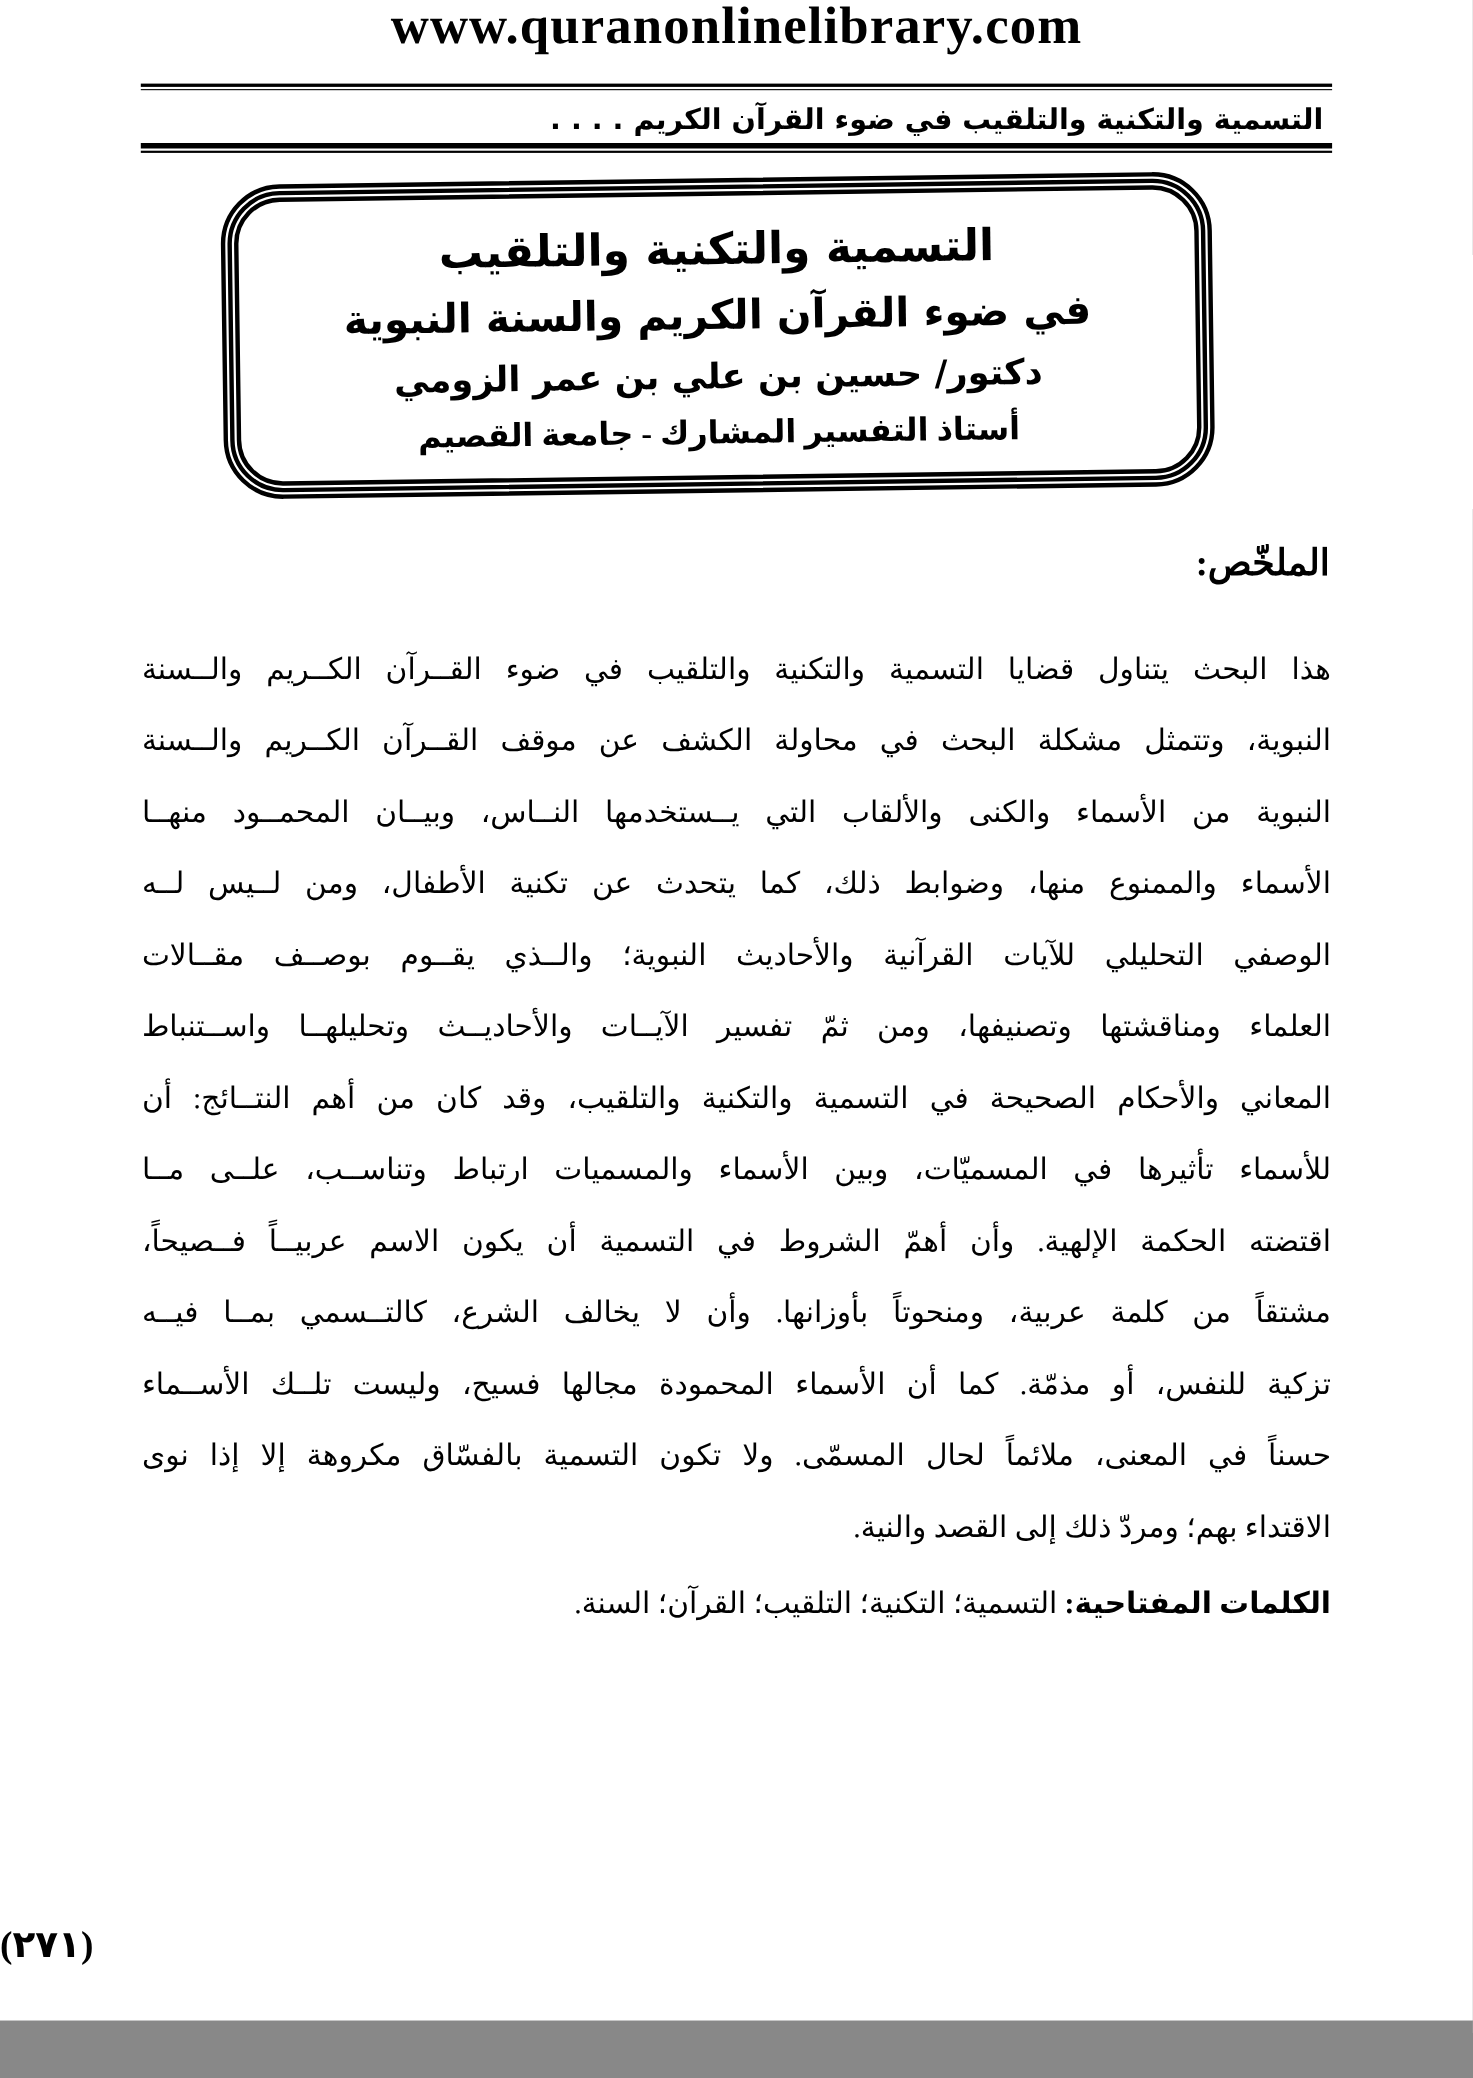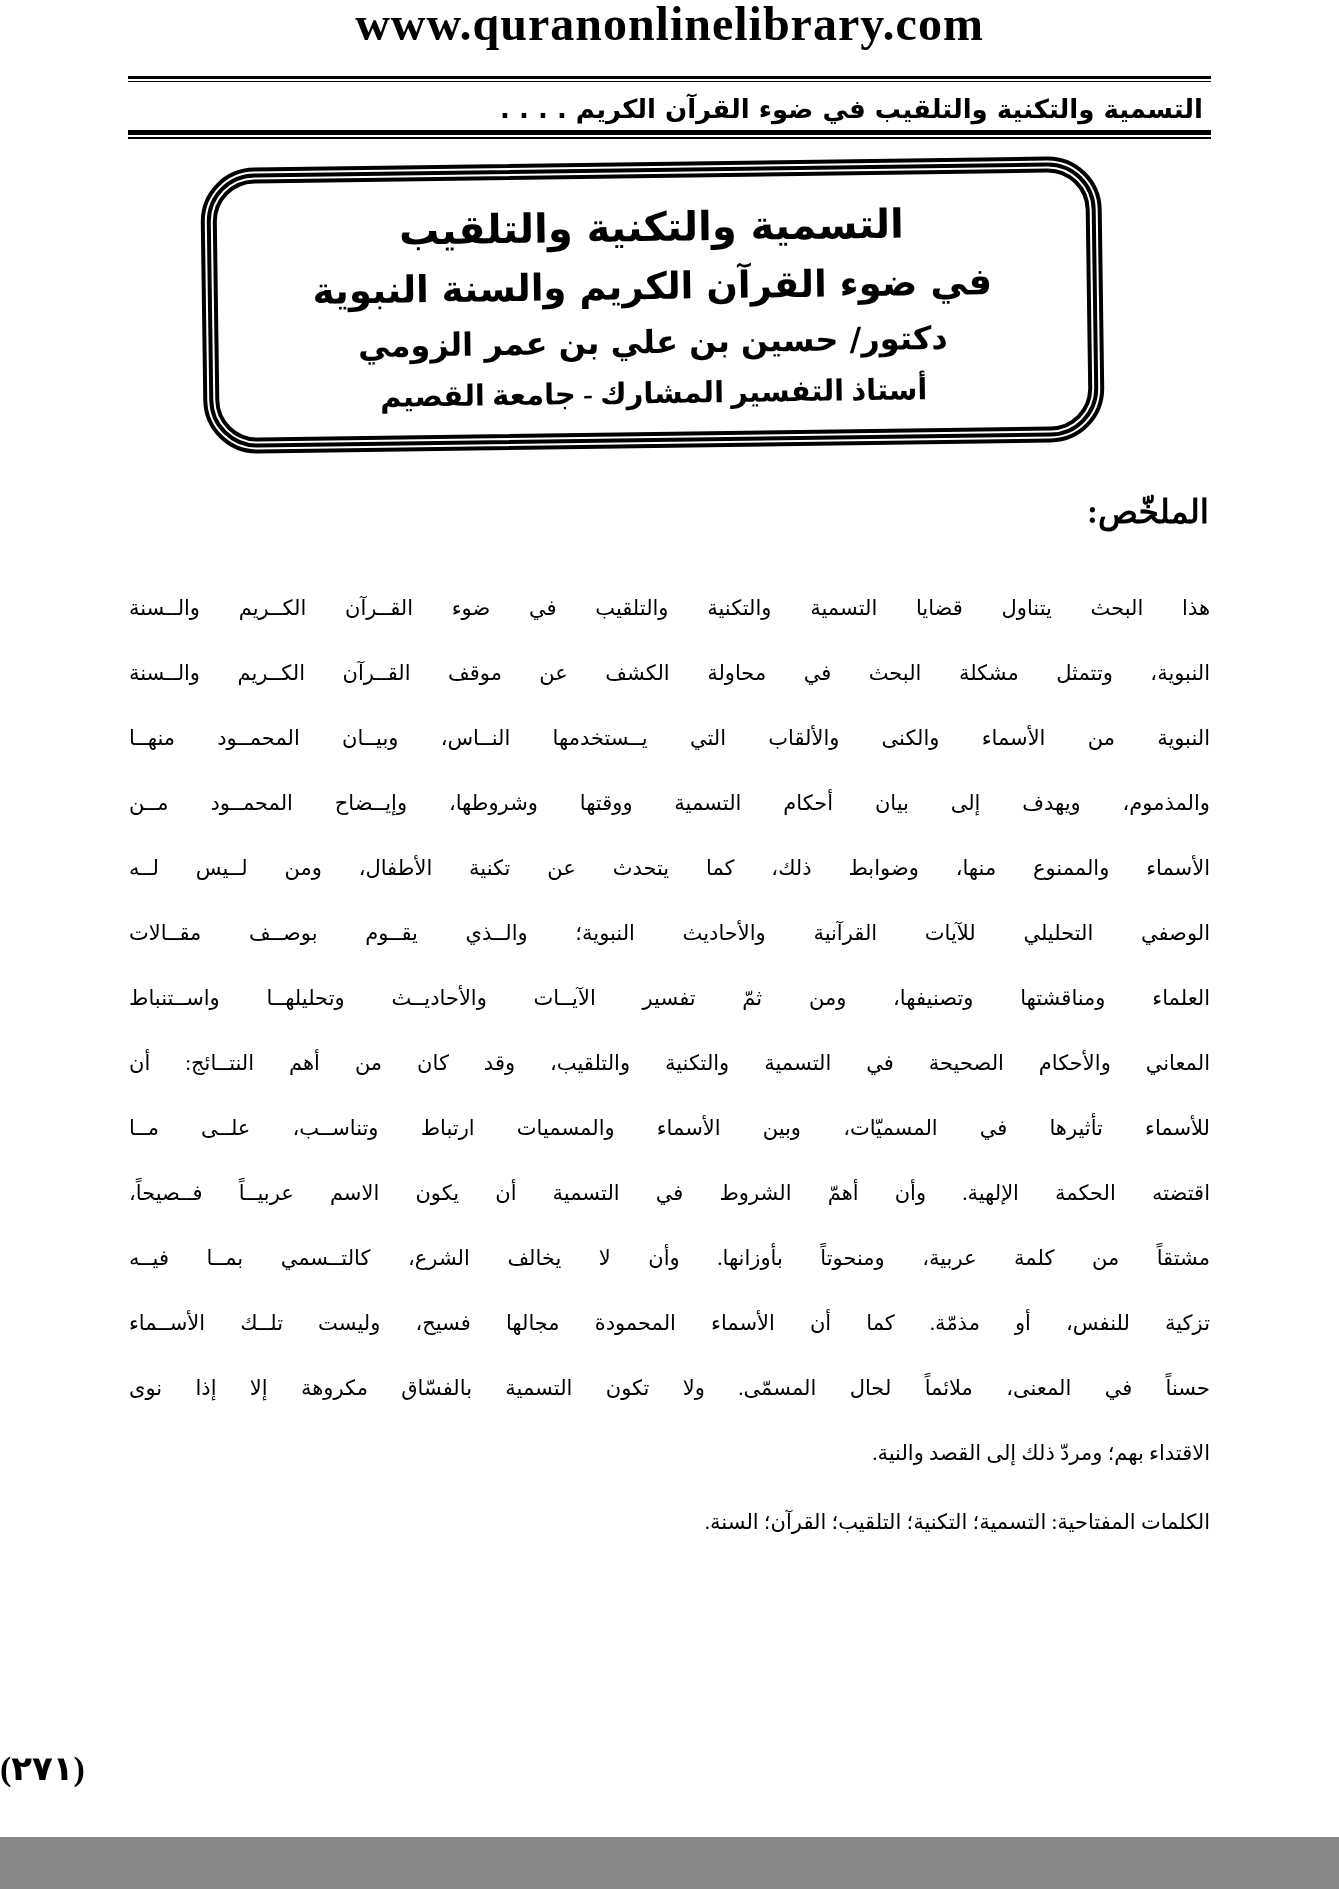--- a/index.html
+++ b/index.html
@@ -57,33 +57,33 @@
   
   .abstract-heading {
     position: absolute; top: 492px; right: 130px;
     direction: rtl; font-weight: bold; font-size: 33px;
     font-family: Liberation Serif, serif;
   }
   .body-text {
     position: absolute; top: 576px; left: 129px; width: 1081px;
     direction: rtl;
     font-family: "Liberation Serif","DejaVu Sans",sans-serif;
-    font-size: 21px;
+    font-size: 27px;
   }
   .bline {
     height: 65px; line-height: 65px;
     text-align: justify; text-align-last: justify;
     white-space: nowrap;
   }
   .bline.short { text-align-last: right; }
   .kline {
     height: 65px; line-height: 65px; margin-top: 4px;
     text-align: right; white-space: nowrap;
   }
-  .kw-label { font-weight: normal; }
+  .kw-label { font-weight: bold; }
   
   .page-number {
     position: absolute; top: 1748px; left: 0; right: 0;
     text-align: left; direction: rtl;
     font-weight: bold; font-size: 34px;
     font-family: "Liberation Serif","DejaVu Sans",sans-serif;
   }
 </style>
 </head>
 <body>
@@ -114,21 +114,20 @@
       </div>
     </div>
   </div>
 
   <div class="abstract-heading">الملخّص:</div>
 
   <div class="body-text">
     <div class="bline">هذا البحث يتناول قضايا التسمية والتكنية والتلقيب في ضوء القــرآن الكــريم والــسنة</div>
     <div class="bline">النبوية، وتتمثل مشكلة البحث في محاولة الكشف عن موقف القــرآن الكــريم والــسنة</div>
     <div class="bline">النبوية من الأسماء والكنى والألقاب التي يــستخدمها النــاس، وبيــان المحمــود منهــا</div>
-    <div class="bline">والمذموم، ويهدف إلى بيان أحكام التسمية ووقتها وشروطها، وإيــضاح المحمــود مــن</div>
     <div class="bline">الأسماء والممنوع منها، وضوابط ذلك، كما يتحدث عن تكنية الأطفال، ومن لــيس لــه</div>
     <div class="bline">الوصفي التحليلي للآيات القرآنية والأحاديث النبوية؛ والــذي يقــوم بوصــف مقــالات</div>
     <div class="bline">العلماء ومناقشتها وتصنيفها، ومن ثمّ تفسير الآيــات والأحاديــث وتحليلهــا واســتنباط</div>
     <div class="bline">المعاني والأحكام الصحيحة في التسمية والتكنية والتلقيب، وقد كان من أهم النتــائج: أن</div>
     <div class="bline">للأسماء تأثيرها في المسميّات، وبين الأسماء والمسميات ارتباط وتناســب، علــى مــا</div>
     <div class="bline">اقتضته الحكمة الإلهية. وأن أهمّ الشروط في التسمية أن يكون الاسم عربيــاً فــصيحاً،</div>
     <div class="bline">مشتقاً من كلمة عربية، ومنحوتاً بأوزانها. وأن لا يخالف الشرع، كالتــسمي بمــا فيــه</div>
     <div class="bline">تزكية للنفس، أو مذمّة.  كما أن الأسماء المحمودة مجالها فسيح، وليست تلــك الأســماء</div>
     <div class="bline">حسناً في المعنى، ملائماً لحال المسمّى. ولا تكون التسمية بالفسّاق مكروهة إلا إذا نوى</div>
     <div class="bline short">الاقتداء بهم؛ ومردّ ذلك إلى القصد والنية.</div>

